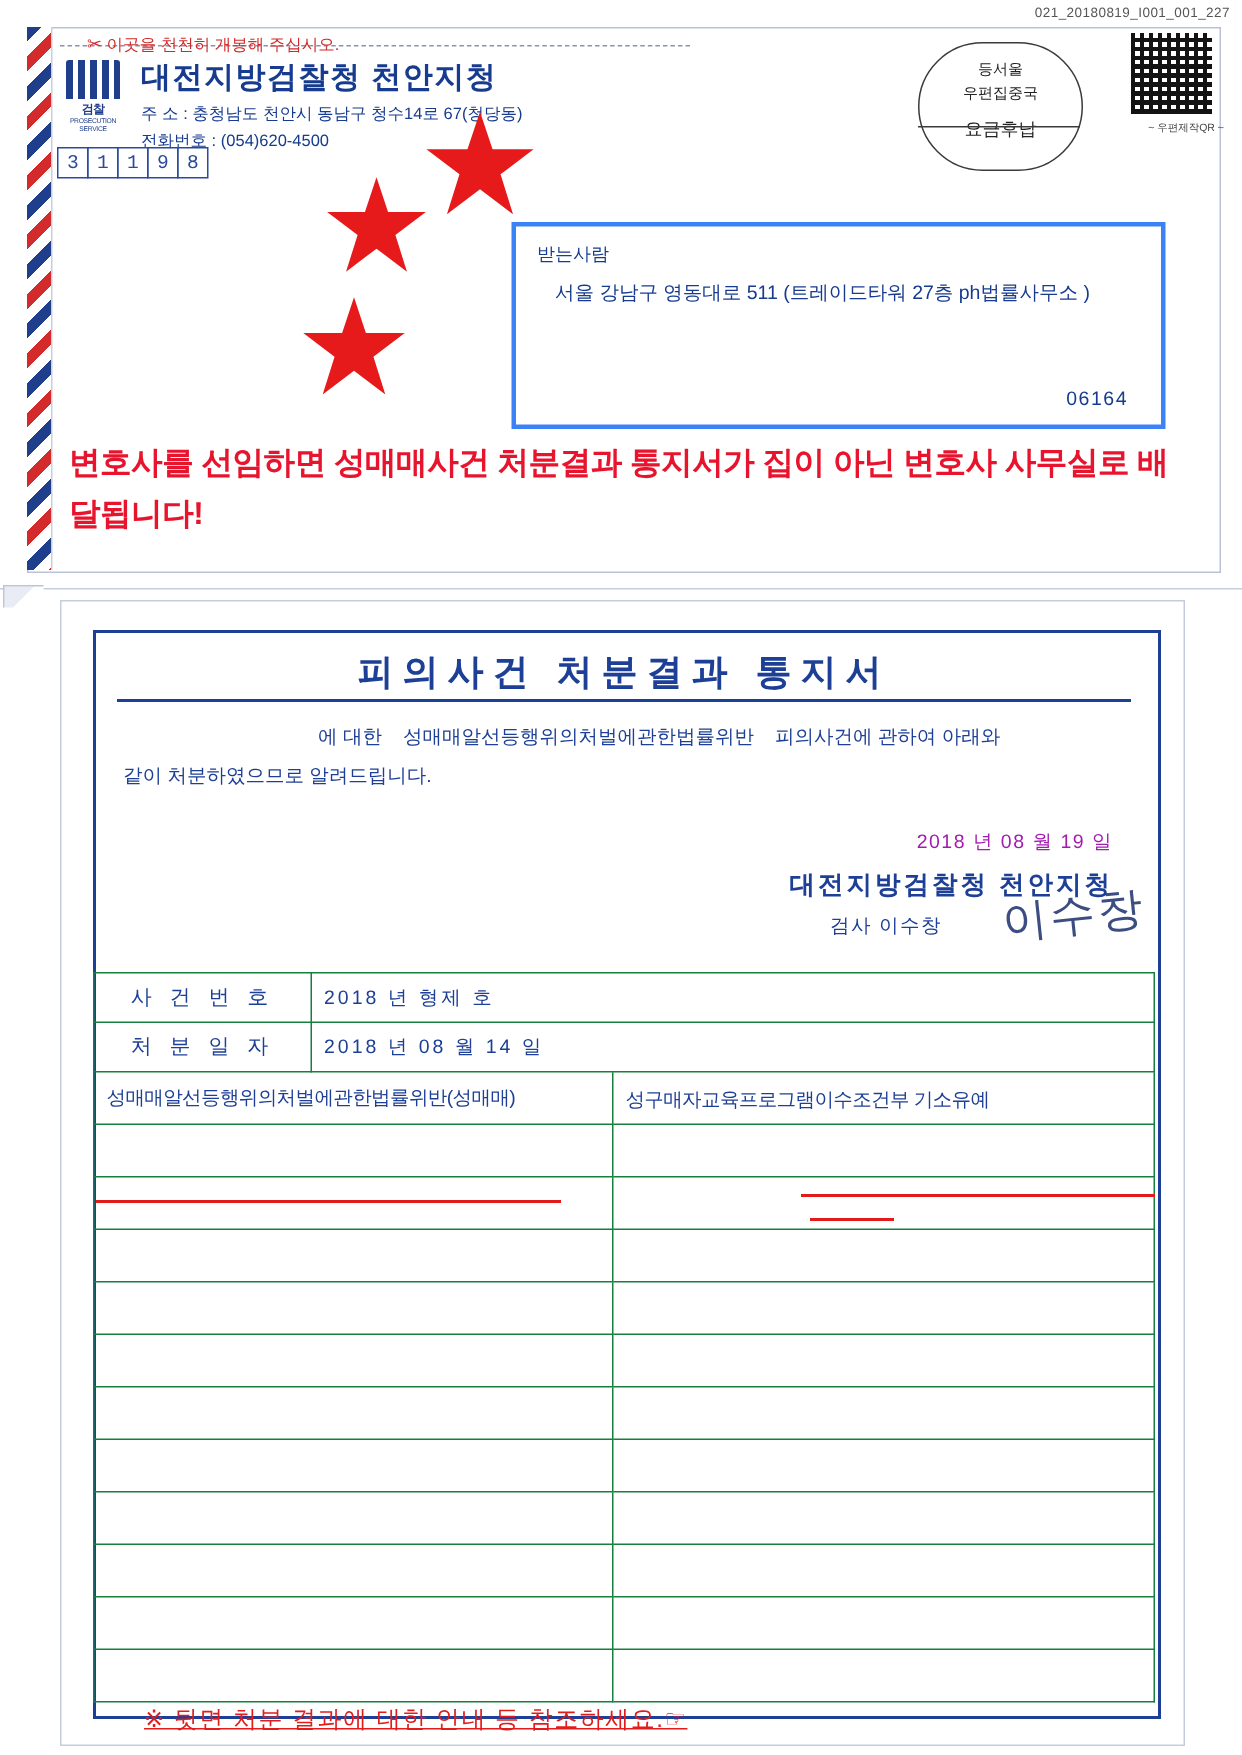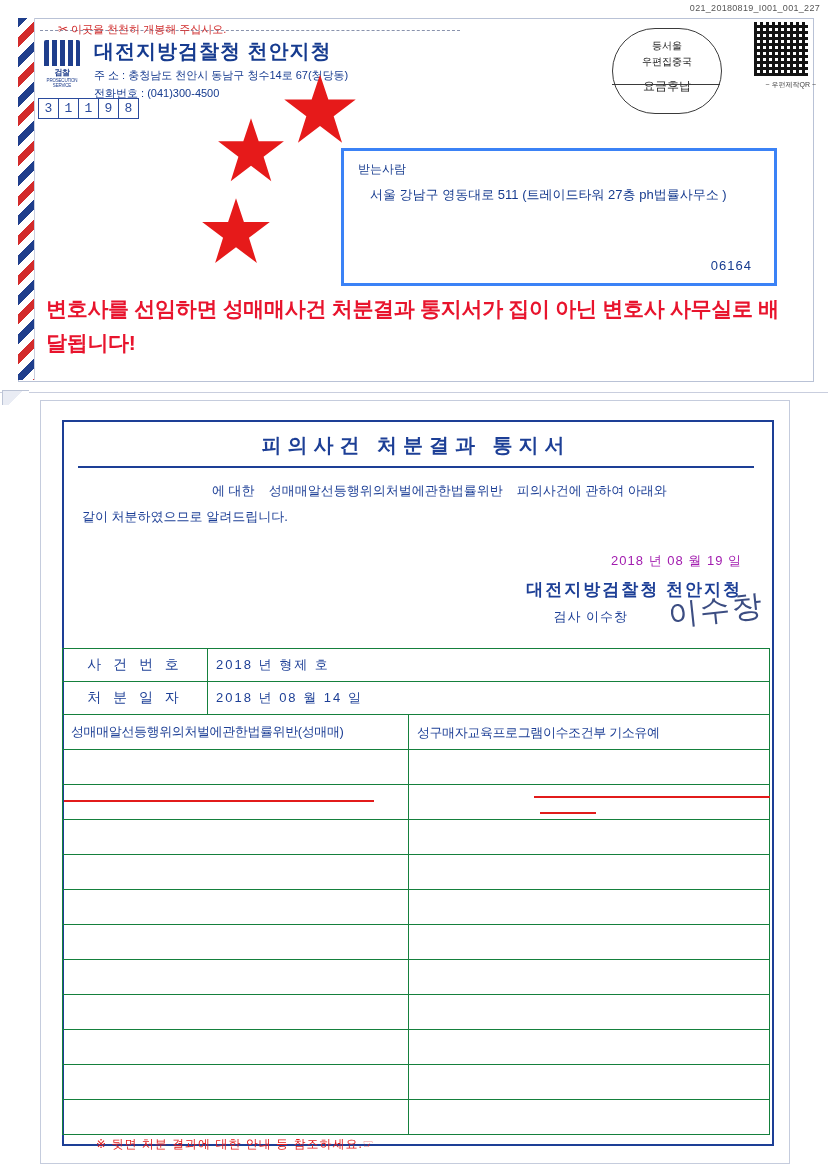--- a/index.html
+++ b/index.html
@@ -169,21 +169,21 @@
   .doc{
     position:absolute;left:40px;top:400px;width:748px;height:762px;
     background:#fff;border:1px solid #c5ccdd;
   }
   .doc-frame{
     position:absolute;left:62px;top:420px;width:708px;height:722px;
     border:2px solid #1d3f96;
   }
   .doc-title{
     position:absolute;left:62px;top:432px;width:708px;
-    text-align:center;font-size:20px;font-weight:bold;color:#1d3f96;
+    text-align:center;font-size:24px;font-weight:bold;color:#1d3f96;
     letter-spacing:6px;
   }
   .title-rule{
     position:absolute;left:78px;top:466px;width:676px;border-top:2px solid #1d3f96;
   }
   .body-1{
     position:absolute;left:82px;top:478px;width:672px;
     font-size:13px;color:#1d3f96;line-height:26px;
   }
   .body-1 .ind{display:inline-block;width:130px;}
@@ -223,21 +223,21 @@
   .tbl .hdr{text-align:center;font-size:14px;letter-spacing:6px;height:30px;}
   .tbl .rowcell{height:34px;}
   .c-left{width:470px;}
   .c-right{width:238px;}
 
   .uline{
     position:absolute;height:2px;background:#e21b1b;
   }
   .footnote{
     position:absolute;left:96px;top:1136px;
-    font-size:12px;color:#e21b1b;letter-spacing:1px;
+    font-size:16px;color:#e21b1b;letter-spacing:1px;text-decoration:underline;
   }
   .cell-txt{font-size:12.5px;letter-spacing:-0.4px;}
   .cell-txt2{font-size:12.5px;letter-spacing:-0.4px;line-height:15px;}
 </style>
 </head>
 <body>
 
 <div class="page">
 
   <div class="scan-id">021_20180819_I001_001_227</div>
@@ -254,21 +254,21 @@
     <div class="emblem">
       <div class="emblem-bars"></div>
       <div class="emblem-t1">검찰</div>
       <div class="emblem-t2">PROSECUTION SERVICE</div>
     </div>
     <div class="sender-name">대전지방검찰청 천안지청</div>
     <div class="sender-addr">
       <span>주      소 :</span>&nbsp;<span>충청남도 천안시 동남구 청수14로 67(청당동)</span>
     </div>
     <div class="sender-tel">
-      <span>전화번호 :</span>&nbsp;<span>(041)300-4500</span>
+      <span>전화번호 :</span>&nbsp;<span>(054)620-4500</span>
     </div>
   </div>
 
   <div class="zip-boxes">
     <div class="zb">3</div>
     <div class="zb">1</div>
     <div class="zb">1</div>
     <div class="zb">9</div>
     <div class="zb">8</div>
   </div>

